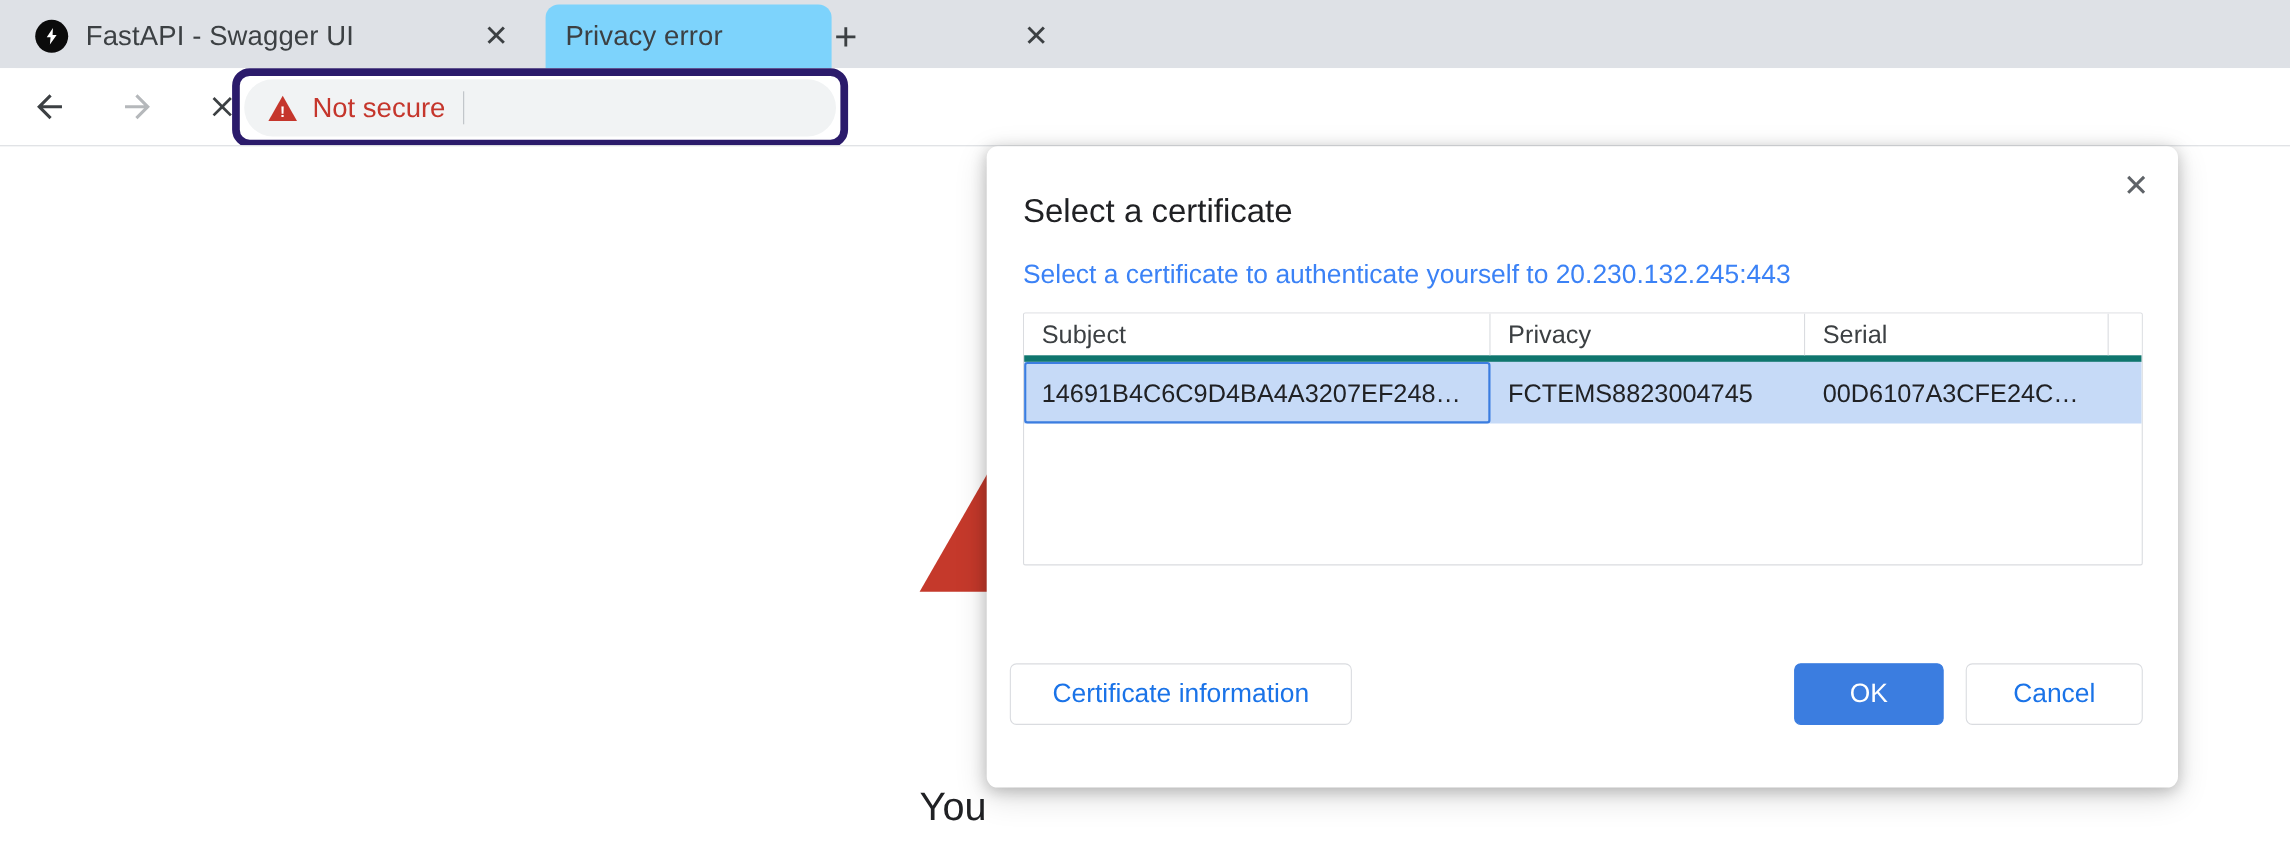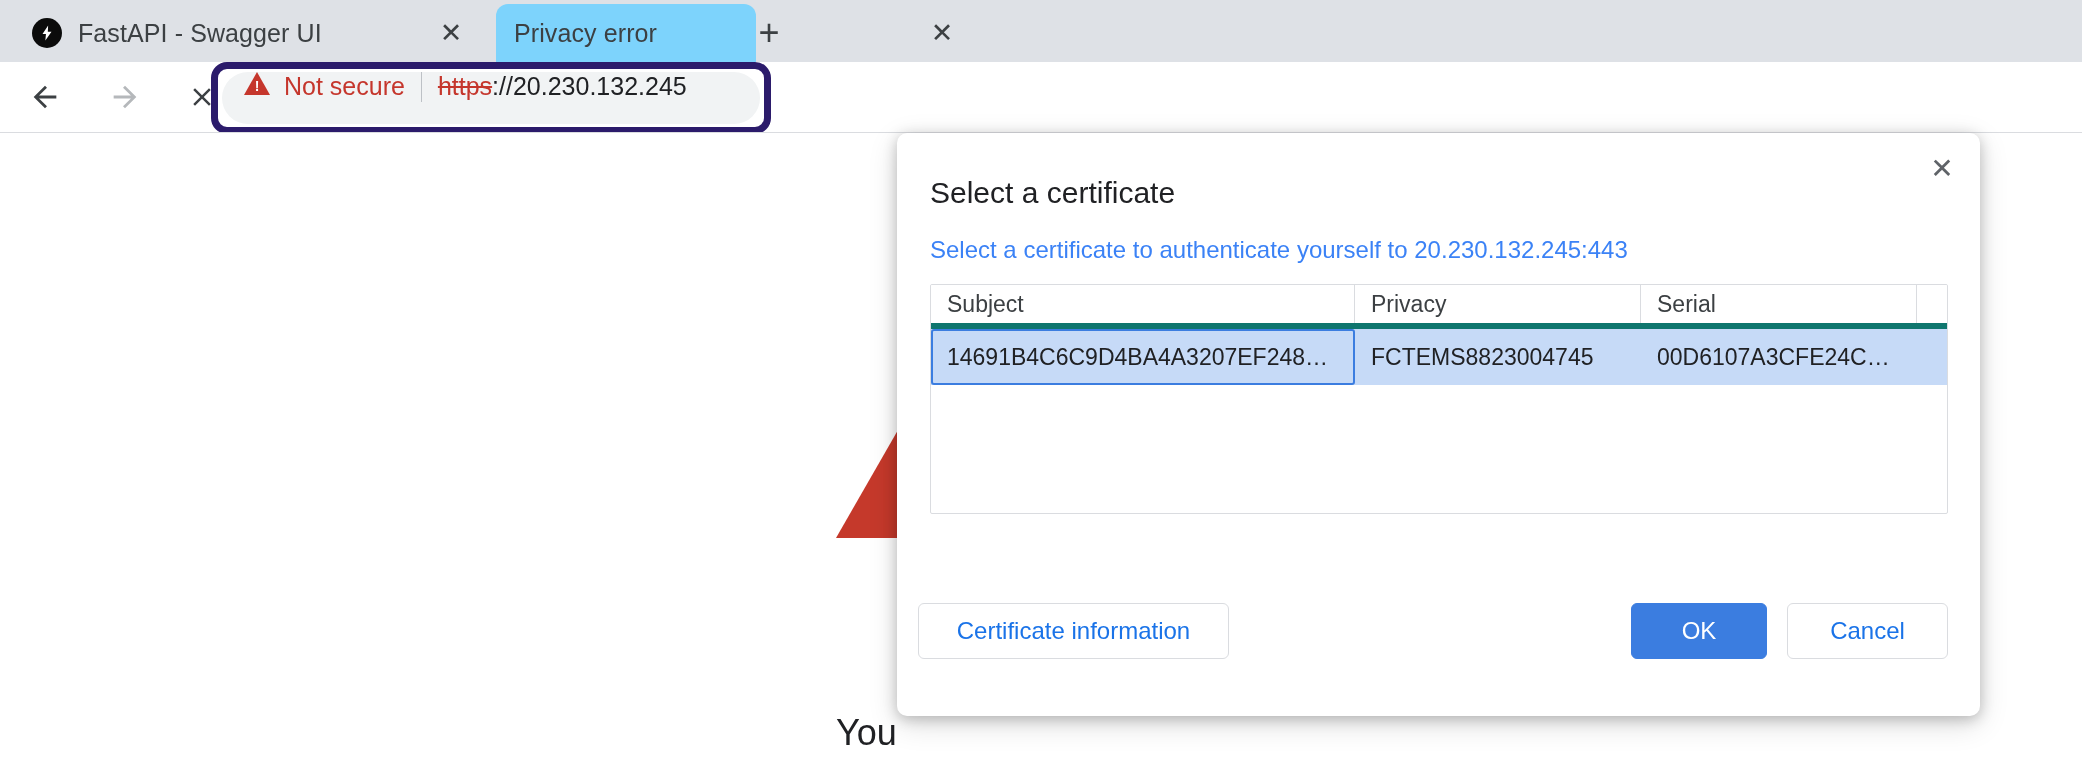--- a/index.html
+++ b/index.html
@@ -95,20 +95,21 @@
     display: flex; align-items: center; justify-content: center;
   }
 
   .omnibox {
     position: absolute;
     left: 222px; top: 10px;
     width: 538px; height: 52px;
     background: #f1f3f4;
     border-radius: 26px;
     display: flex;
+    align-items: center;
     padding-left: 22px;
     overflow: hidden;
   }
 
   .warn-tri {
     width: 0; height: 0;
     border-left: 13px solid transparent;
     border-right: 13px solid transparent;
     border-bottom: 23px solid #c5362c;
     position: relative;
@@ -343,21 +344,20 @@
     <div class="navbtn" style="left:175px;">
       <svg width="30" height="30" viewBox="0 0 24 24">
         <path d="M19 6.4 17.6 5 12 10.6 6.4 5 5 6.4 10.6 12 5 17.6 6.4 19 12 13.4 17.6 19 19 17.6 13.4 12z" fill="#3c4043"></path>
       </svg>
     </div>
 
     <div class="omnibox">
       <span class="warn-tri"></span>
       <span class="notsecure">Not secure</span>
       <span class="omni-sep"></span>
-      <span class="url"><span class="scheme">https</span><span class="host">://20.230.132.245</span></span>
     </div>
 
     <div class="omnibox-highlight"></div>
   </div>
 
   <div class="page">
 
     <div class="warn-icon-big"></div>
 
     <div class="page-h1">You</div>

